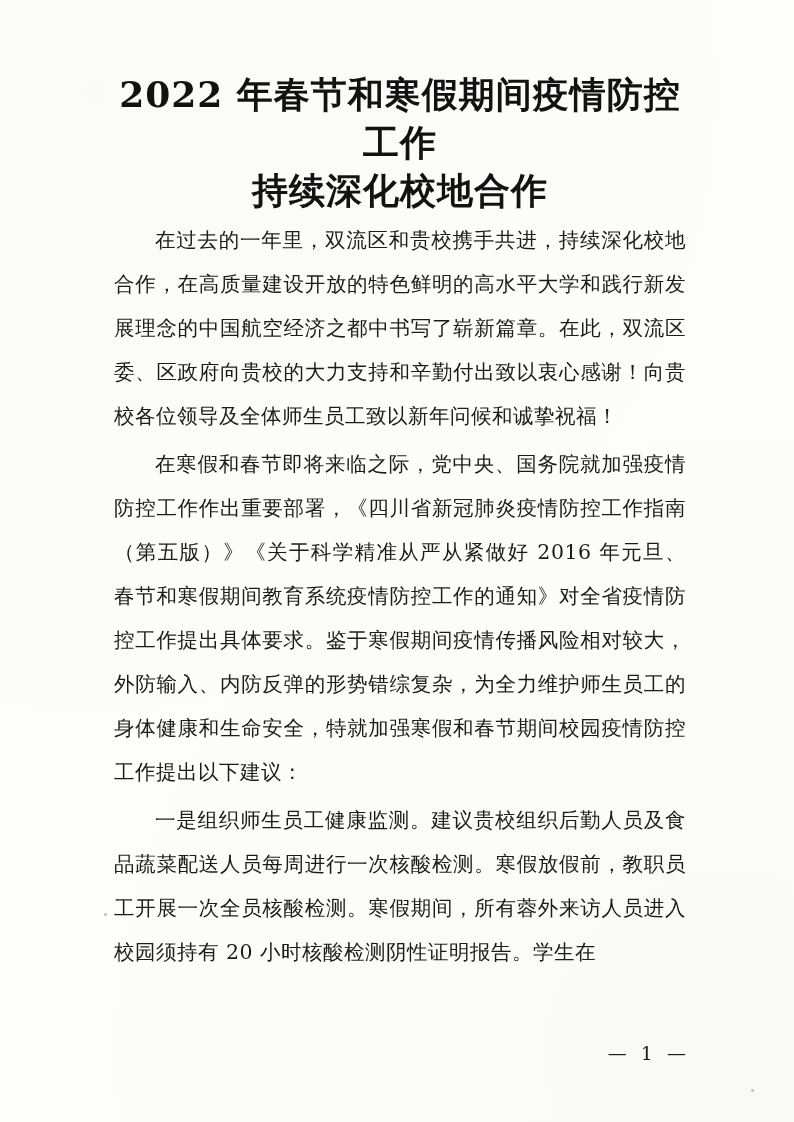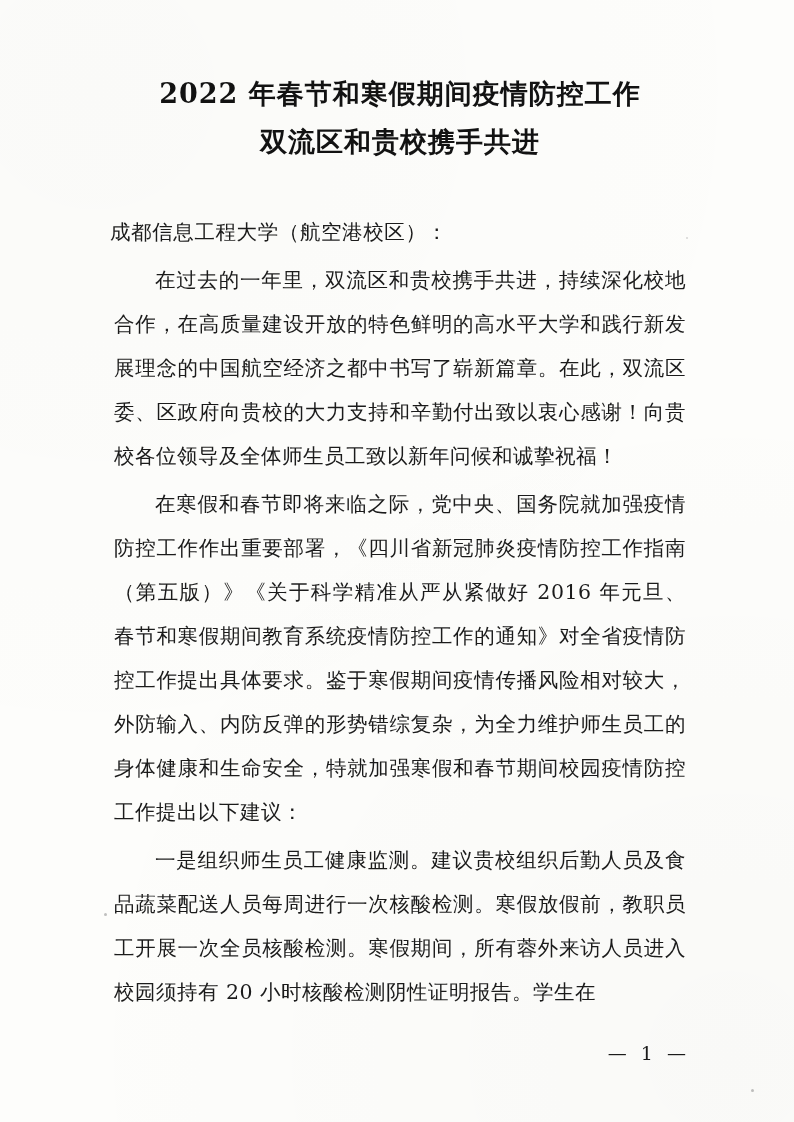--- a/index.html
+++ b/index.html
@@ -26,21 +26,21 @@
   }
   .content {
     position: absolute;
     left: 110px;
     top: 70px;
     width: 580px;
   }
   .doc-title {
     text-align: center;
     font-weight: bold;
-    font-size: 27px;
+    font-size: 36px;
     line-height: 48px;
     letter-spacing: 1px;
     color: #121212;
   }
   .doc-title .line2 {
     display: block;
   }
   .salutation {
     margin-top: 44px;
     font-size: 20.5px;
@@ -79,24 +79,23 @@
 </style>
 </head>
 <body>
 
 <div class="page">
   <div class="paper-tint"></div>
 
   <div class="content">
     <div class="doc-title">
       <span>2022 年春节和寒假期间疫情防控工作</span>
-      <span class="line2">双流区和贵校携手共进</span>
+      <span class="line2">持续深化校地合作</span>
     </div>
 
-    <div class="salutation">成都信息工程大学（航空港校区）：</div>
 
     <p class="para">在过去的一年里，双流区和贵校携手共进，持续深化校地合作，在高质量建设开放的特色鲜明的高水平大学和践行新发展理念的中国航空经济之都中书写了崭新篇章。在此，双流区委、区政府向贵校的大力支持和辛勤付出致以衷心感谢！向贵校各位领导及全体师生员工致以新年问候和诚挚祝福！</p>
     <p class="para">在寒假和春节即将来临之际，党中央、国务院就加强疫情防控工作作出重要部署，《四川省新冠肺炎疫情防控工作指南（第五版）》《关于科学精准从严从紧做好 2016 年元旦、春节和寒假期间教育系统疫情防控工作的通知》对全省疫情防控工作提出具体要求。鉴于寒假期间疫情传播风险相对较大，外防输入、内防反弹的形势错综复杂，为全力维护师生员工的身体健康和生命安全，特就加强寒假和春节期间校园疫情防控工作提出以下建议：</p>
     <p class="para">一是组织师生员工健康监测。建议贵校组织后勤人员及食品蔬菜配送人员每周进行一次核酸检测。寒假放假前，教职员工开展一次全员核酸检测。寒假期间，所有蓉外来访人员进入校园须持有 20 小时核酸检测阴性证明报告。学生在</p>
   </div>
 
   <div class="page-number">— 1 —</div>
 
   <span class="speck s1"></span>
   <span class="speck s2"></span>

